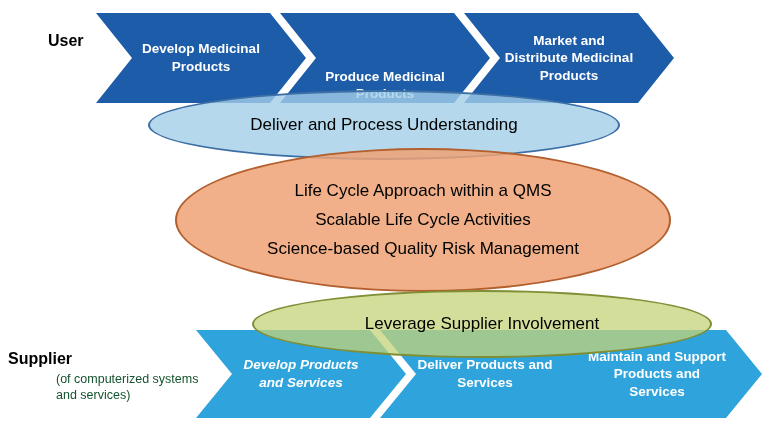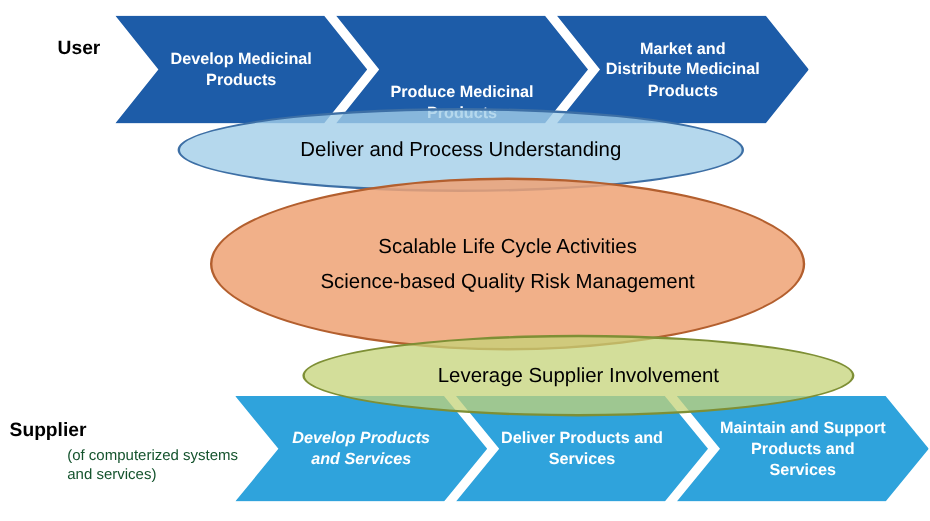--- a/index.html
+++ b/index.html
@@ -47,21 +47,21 @@
     color: #ffffff;
     font-weight: bold;
     font-size: 13.5px;
     line-height: 1.3;
   }
   .a1t { left: 96px; }
   .a2t { left: 280px; align-items: flex-end; }
   .a3t { left: 464px; }
   .a1b { left: 196px; font-style: italic; }
   .a2b { left: 380px; }
-  .a3b { left: 564px; }
+  .a3b { left: 552px; }
   
   .ellipse {
     position: absolute;
     border-radius: 50%;
     display: flex;
     flex-direction: column;
     align-items: center;
     justify-content: center;
     text-align: center;
     color: #000;
@@ -75,21 +75,21 @@
   }
   .ellipse-orange {
     left: 175px; top: 148px; width: 492px; height: 140px;
     background: rgba(238, 162, 116, 0.85);
     border: 2px solid #b35f2e;
     font-size: 17px;
     z-index: 3;
   }
   .ellipse-orange .o-line { margin: 4.5px 0; }
   .ellipse-green {
-    left: 252px; top: 279px; width: 456px; height: 64px;
+    left: 252px; top: 290px; width: 456px; height: 64px;
     background: rgba(196, 211, 120, 0.75);
     border: 2px solid #7e8f35;
     font-size: 17px;
     z-index: 4;
     align-items: center;
   }
   .user-label { left: 8px; top: 32px; margin-left: 40px; }
   .supplier-label { left: 8px; top: 350px; }
   .supplier-note { left: 8px; top: 372px; }
 </style>
@@ -120,20 +120,21 @@
   </div>
   <div class="arrow bottom a3b">
     <span class="arrow-text">Maintain and Support Products and Services</span>
   </div>
 
   <div class="ellipse ellipse-blue">
     <span>Deliver and Process Understanding</span>
   </div>
 
   <div class="ellipse ellipse-orange">
+    <div class="o-line">Life Cycle Approach within a QMS</div>
     <div class="o-line">Scalable Life Cycle Activities</div>
     <div class="o-line">Science-based Quality Risk Management</div>
   </div>
 
   <div class="ellipse ellipse-green">
     <span>Leverage Supplier Involvement</span>
   </div>
 
 </div>
 

